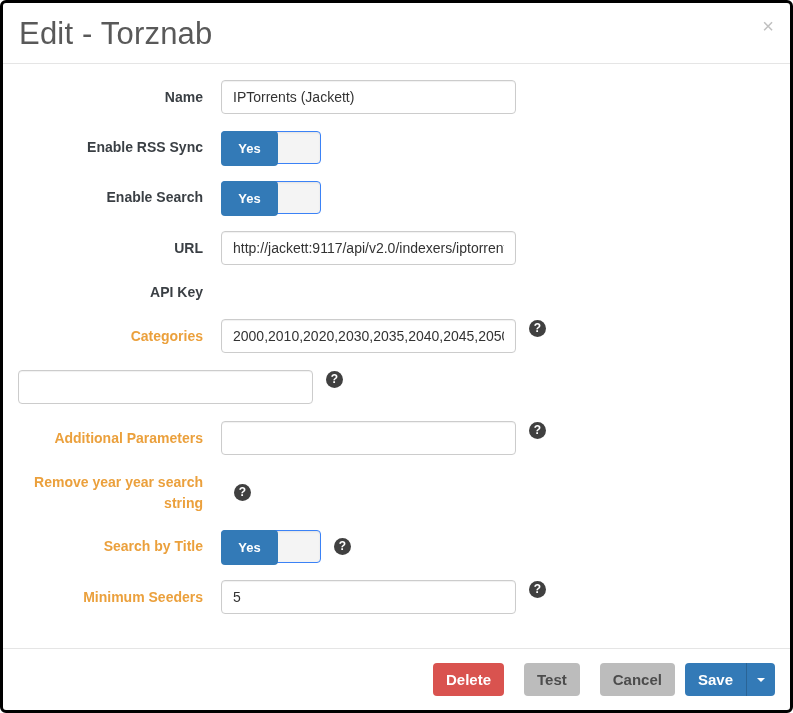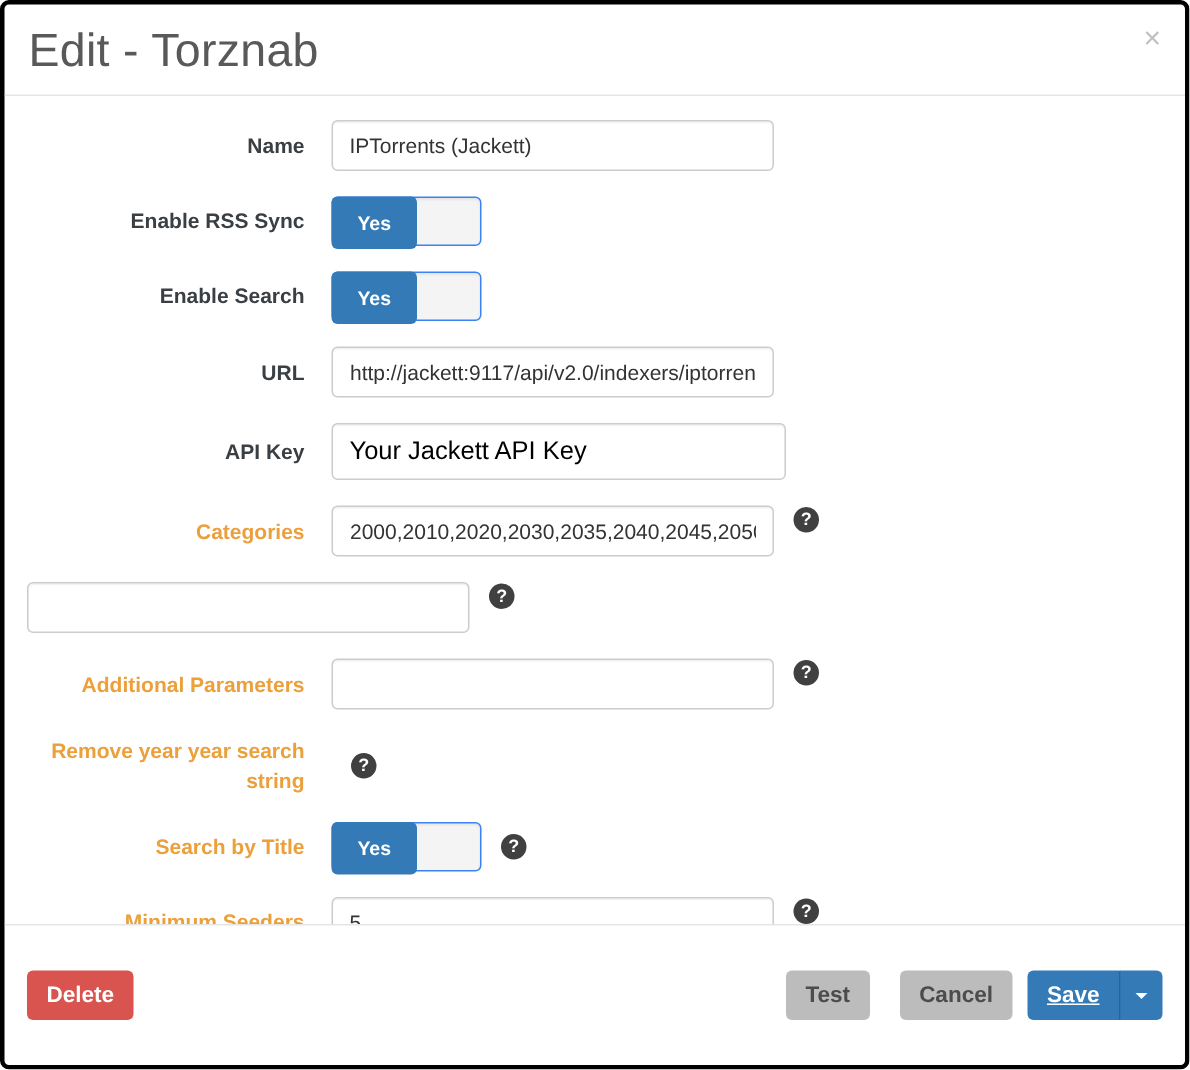--- a/index.html
+++ b/index.html
@@ -64,35 +64,35 @@
     width:17px; height:17px; border-radius:50%;
     background:#404040; color:#fff;
     font-size:12px; font-weight:700; line-height:17px; text-align:center;
     margin-left:13px; flex:0 0 auto; cursor:pointer;
   }
   .help-top { align-self:flex-start; margin-top:1px; }
 
   
   .modal-footer {
     border-top:1px solid #e5e5e5;
-    padding:30px 15px; 
-    display:flex; justify-content:space-between; align-items:center;
+    padding:14px 15px; 
+    display:flex; justify-content:flex-end; align-items:center;
   }
   .btn {
     border:none; border-radius:4px; cursor:pointer;
     font-family:"Liberation Sans", sans-serif;
     font-size:15px; font-weight:600; padding:7px 13px; line-height:19px;
   }
   .btn-danger  { background:#d9534f; color:#fff; }
   .btn-gray    { background:#bcbcbc; color:#4c4c4c; }
   .btn-primary { background:#337ab7; color:#fff; }
   .footer-right { display:flex; align-items:center; }
   .footer-right .btn { margin-left:20px; }
   .split-btn { display:flex; margin-left:10px; }
-  .split-btn .btn-main  { border-radius:4px 0 0 4px; margin-left:0;text-decoration:underline; }
+  .split-btn .btn-main  { border-radius:4px 0 0 4px; margin-left:0; }
   .split-btn .btn-caret {
     border-radius:0 4px 4px 0; background:#337ab7;
     border-left:1px solid #2a6496;
     padding:7px 10px; display:flex; align-items:center; cursor:pointer;
   }
   .caret-shape {
     width:0; height:0;
     border-left:4px solid transparent; border-right:4px solid transparent;
     border-top:4px solid #fff;
   }
@@ -136,23 +136,20 @@
 
     <div class="form-group">
       <div class="ctl-label">URL</div>
       <div class="controls">
         <input class="text-input" type="text" value="http://jackett:9117/api/v2.0/indexers/iptorrents/results/torznab/" style="">
       </div>
     </div>
 
     <div class="form-group">
       <div class="ctl-label">API Key</div>
-      <div class="controls">
-        <input class="text-input api-input" type="text" value="Your Jackett API Key" style="">
-      </div>
     </div>
 
     <div class="form-group">
       <div class="ctl-label advanced">Categories</div>
       <div class="controls">
         <input class="text-input" type="text" value="2000,2010,2020,2030,2035,2040,2045,2050,2060" style="">
         <span class="help-icon help-top">?</span>
       </div>
     </div>
 

